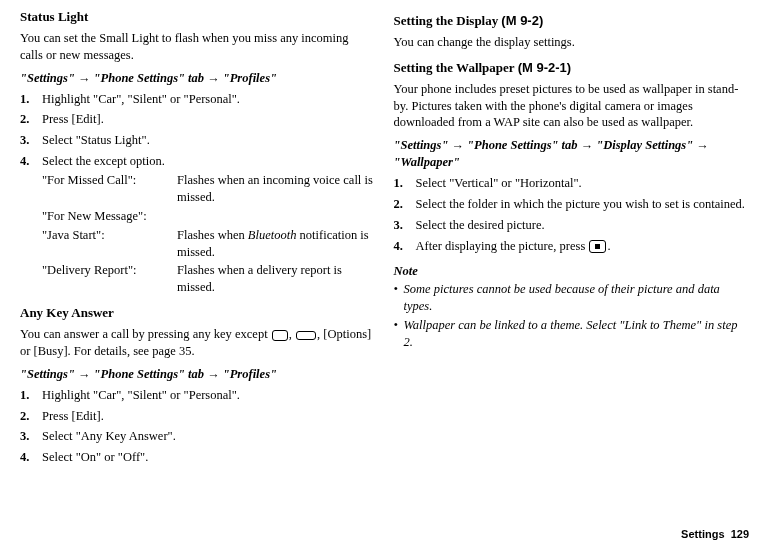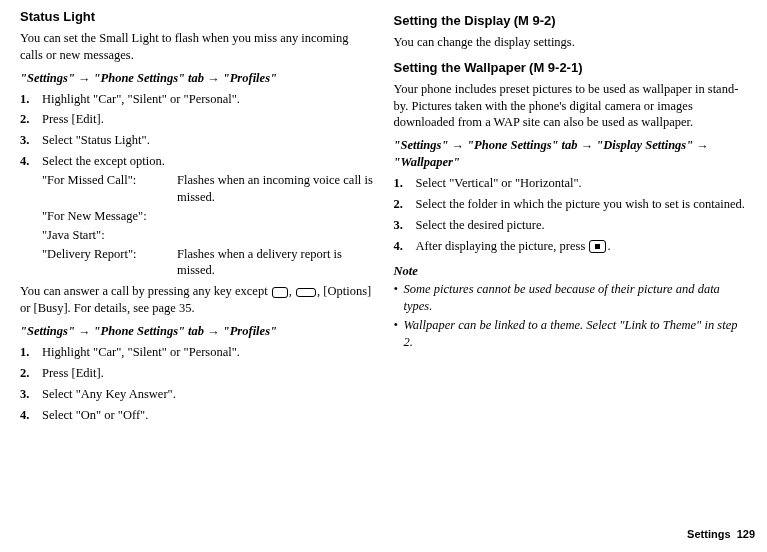--- a/index.html
+++ b/index.html
@@ -16,21 +16,21 @@
     }
     .columns {
       display: flex;
       gap: 20px;
     }
     .col {
       flex: 1;
       width: 50%;
     }
     .section-heading {
-      font-family: Liberation Sans, sans-serif;
+      font-family: Liberation Serif, serif;
       font-weight: bold;
       font-size: 13px;
       margin-top: 4px;
       display: inline;
     }
     .menu-code {
       font-family: Liberation Sans, sans-serif;
       font-weight: bold;
       font-size: 13px;
     }
@@ -136,21 +136,21 @@
       height: 5px;
       background: #000;
     }
     .sup {
       font-size: 8px;
       vertical-align: super;
     }
     .footer {
       position: absolute;
       bottom: 10px;
-      right: 12px;
+      right: 18px;
       font-family: Arial, Helvetica, sans-serif;
       font-weight: bold;
       font-size: 11px;
     }
   </style>
 </head>
 <body>
 
 <div class="columns">
 
@@ -182,27 +182,31 @@
     <div class="option-table">
       <div class="option-row">
         <span class="option-label">"For Missed Call":</span>
         <span class="option-desc">Flashes when an incoming voice call is missed.</span>
       </div>
       <div class="option-row">
         <span class="option-label">"For New Message":</span>
       </div>
       <div class="option-row">
         <span class="option-label">"Java Start":</span>
+        <span class="option-desc"><span>Flashes when </span><span class="italic">Bluetooth</span><span> notification is missed.</span></span>
       </div>
       <div class="option-row">
         <span class="option-label">"Delivery Report":</span>
         <span class="option-desc">Flashes when a delivery report is missed.</span>
       </div>
     </div>
 
+    <div class="heading-row" style="margin-top:8px">
+      <span class="section-heading">Any Key Answer</span>
+    </div>
     <div class="body-text">
       <span>You can answer a call by pressing any key except </span><span class="key-icon"></span><span>, </span><span class="key-icon small"></span><span>, [Options] or [Busy]. For details, see page 35.</span>
     </div>
     <div class="path">"Settings" → "Phone Settings" tab → "Profiles"</div>
 
     <ol class="steps">
       <li>
         <span class="num">1.</span>
         <span class="step-body">Highlight "Car", "Silent" or "Personal".</span>
       </li>

